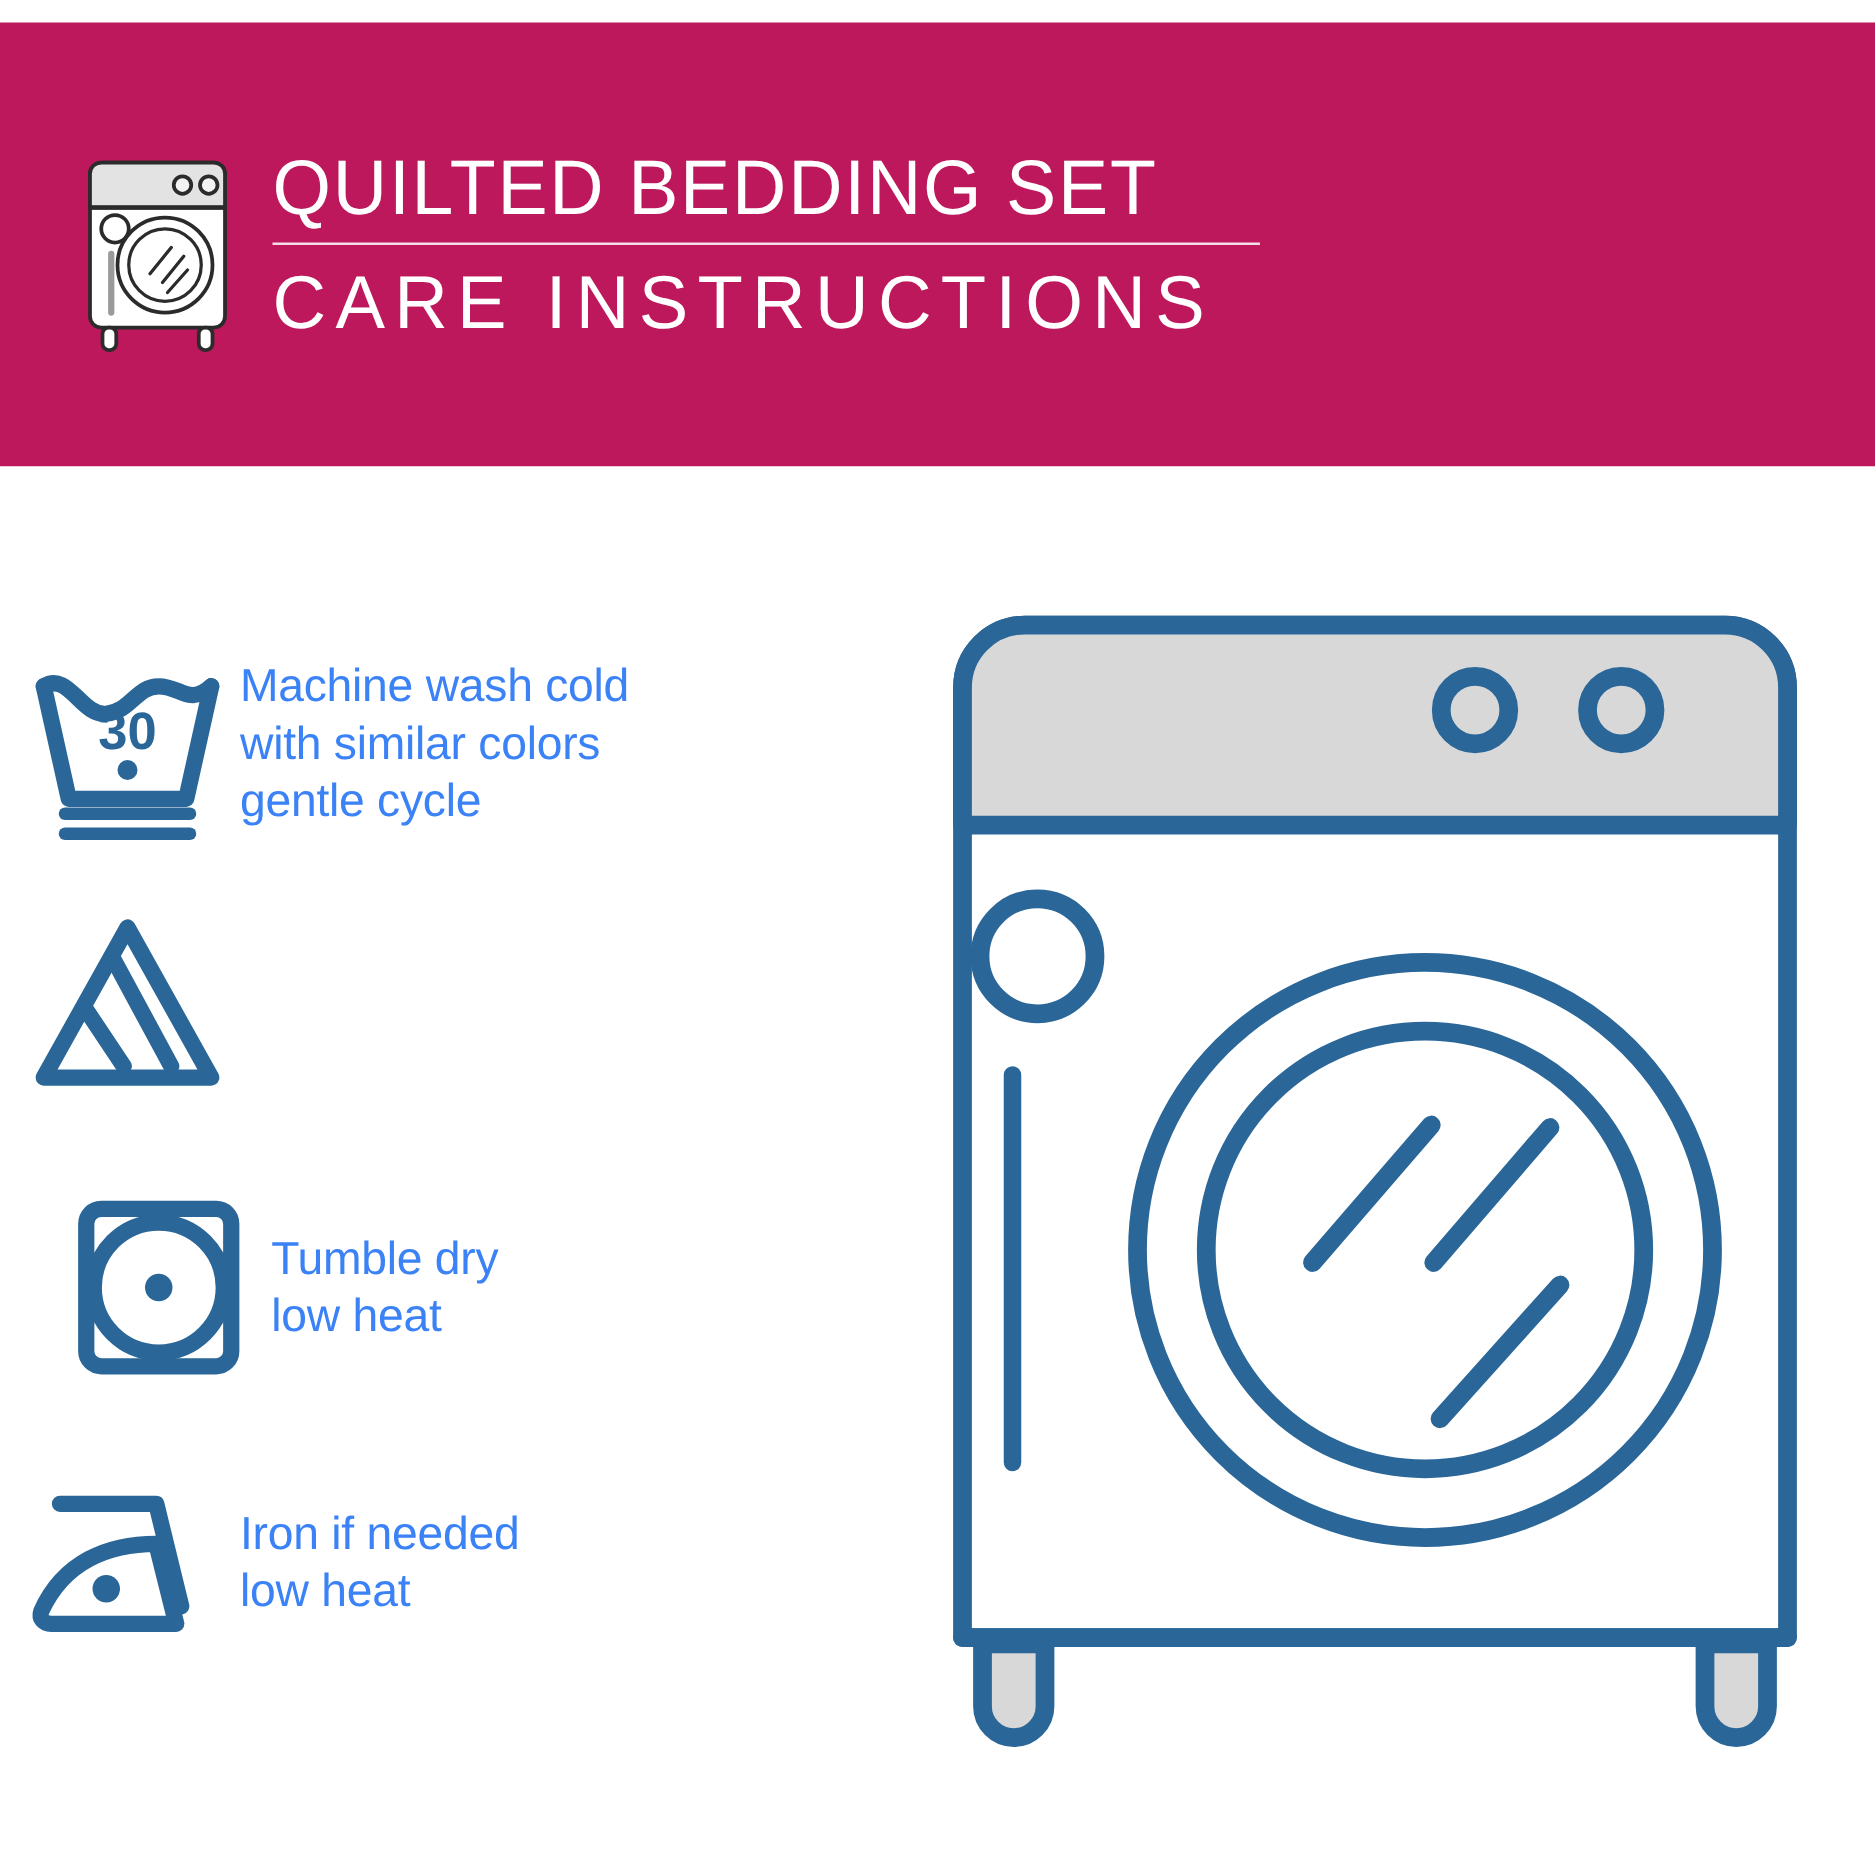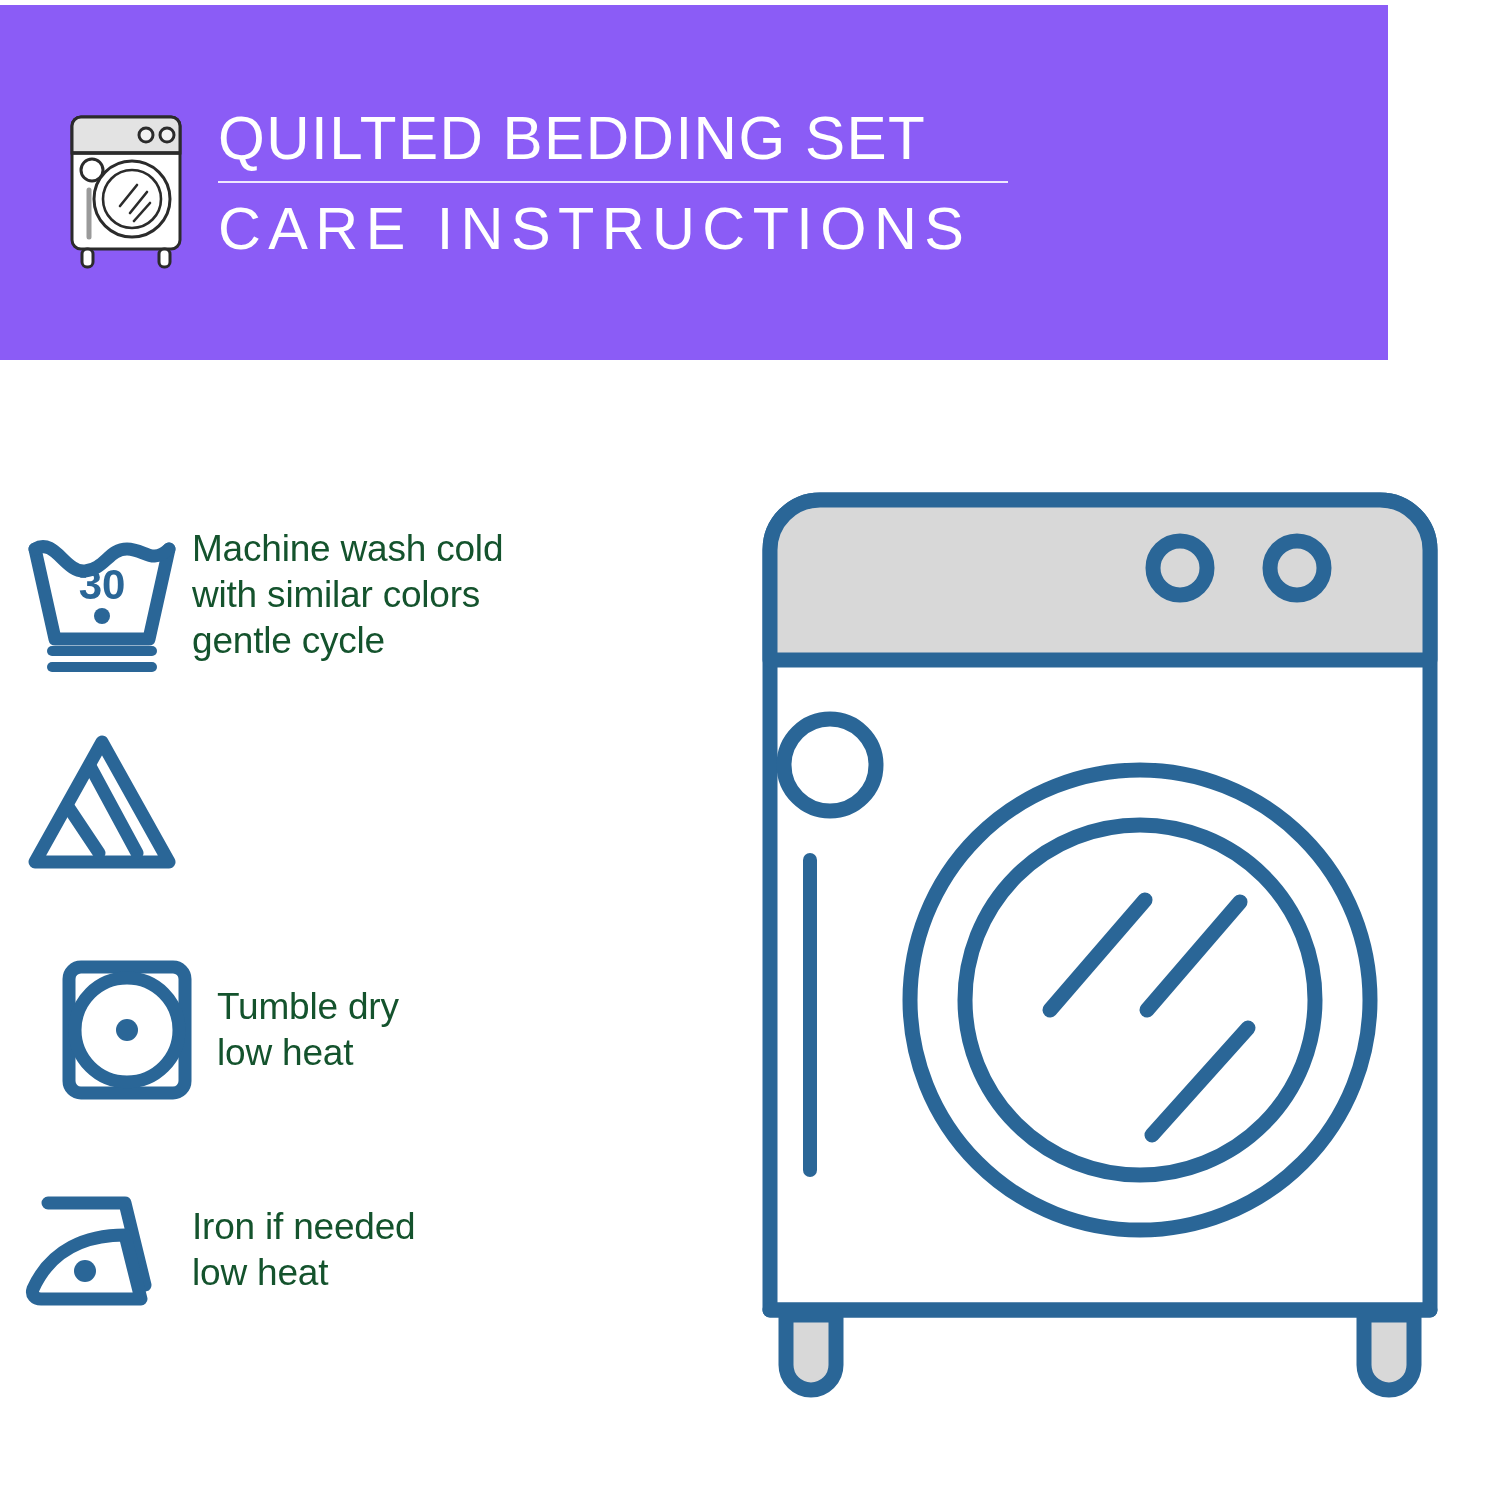--- a/index.html
+++ b/index.html
@@ -12,24 +12,24 @@
     height: 1500px;
     font-family: "Liberation Sans", sans-serif;
     overflow: hidden;
     position: relative;
   }
 
   
   #header {
     position: absolute;
     left: 0;
-    top: 5px;
-    width: 1388px;
+    top: 18px;
+    width: 1500px;
     height: 355px;
-    background: #8b5cf6;
+    background: #be185d;
     display: flex;
     align-items: center;
   }
   #header-logo {
     position: absolute;
     left: 62px;
     top: 104px;
     width: 128px;
     height: 162px;
   }
@@ -89,21 +89,21 @@
     width: 180px;
     flex: 0 0 180px;
     display: flex;
     justify-content: center;
     align-items: center;
   }
   .care-label {
     font-family: "Liberation Sans", sans-serif;
     font-size: 37px;
     line-height: 46px;
-    color: #14532d;
+    color: #3b82f6;
     font-weight: 400;
     letter-spacing: -0.2px;
     white-space: pre-line;
   }
 
   #row-wash   { top: 150px;  height: 180px; }
   #row-bleach { top: 368px;  height: 160px; }
   #row-dry    { top: 590px;  height: 170px; margin-left: 25px; }
   #row-iron   { top: 820px;  height: 150px; }
 

